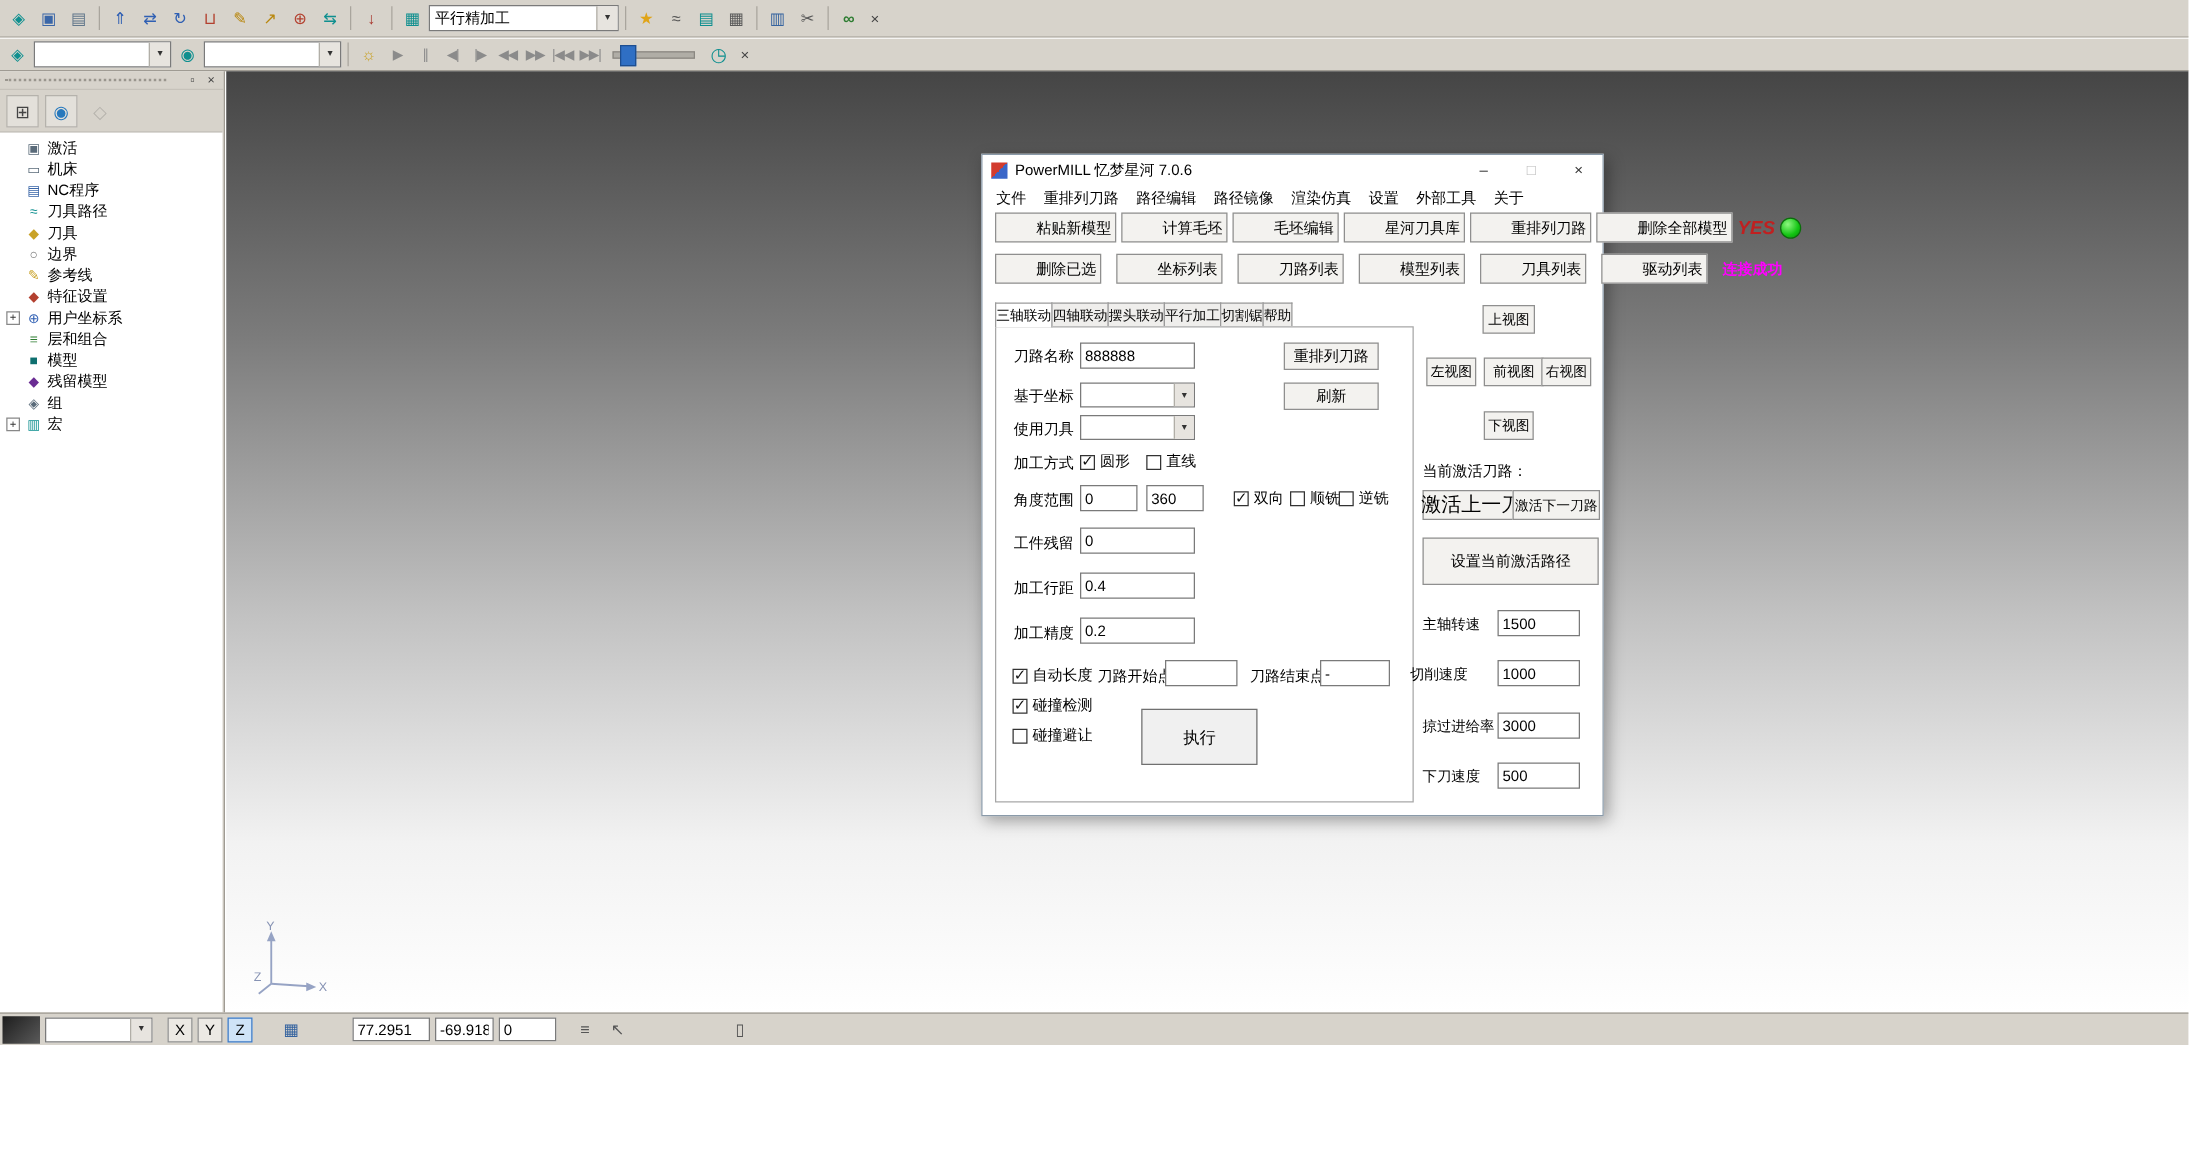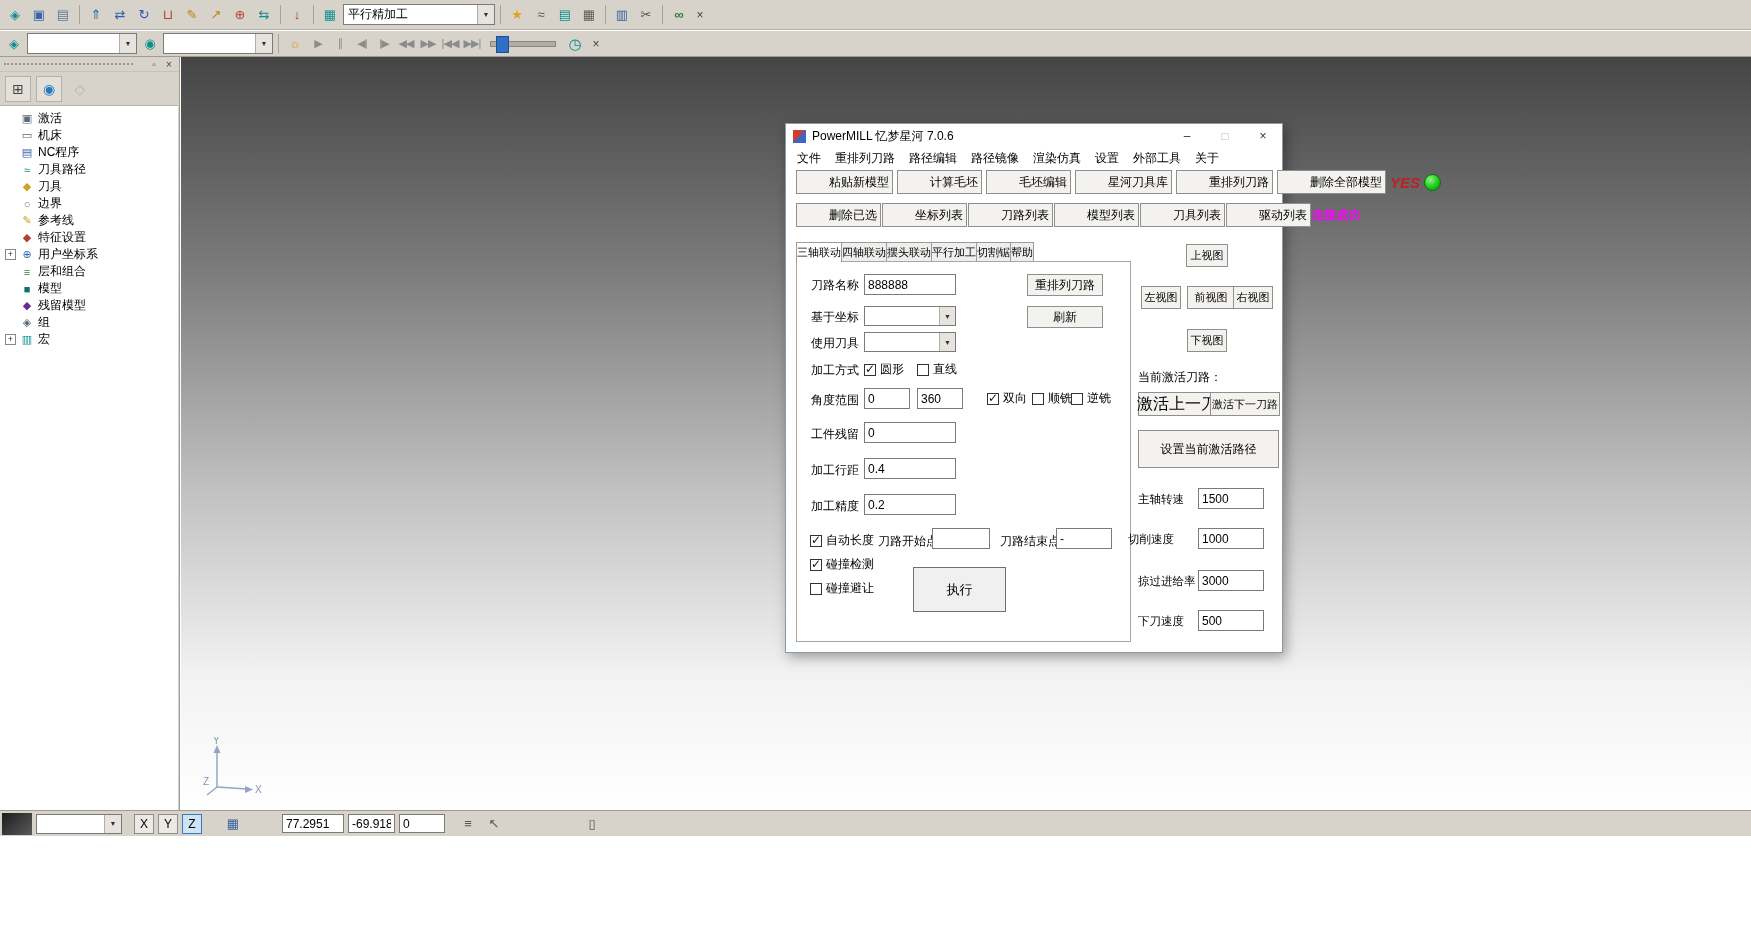--- a/index.html
+++ b/index.html
@@ -50,21 +50,21 @@
   .dlg-title{height:24px;display:flex;align-items:center;gap:6px;padding-left:7px;font-size:12px;}
   .dlg-icon{width:13px;height:13px;background:linear-gradient(135deg,#d23b2e 0 50%,#3a66c8 50% 100%);flex:none;}
   .wbtns{margin-left:auto;display:flex;height:100%;}
   .wbtn{width:38px;height:100%;display:flex;align-items:center;justify-content:center;font-size:12px;color:#333;}
   .wbtn.dis{color:#b9b9b9;}
   .dlg-menu{height:20px;display:flex;align-items:center;padding:0 4px;font-size:12px;}
   .dlg-menu span{padding:0 7px;white-space:nowrap;}
   .btnrow{position:absolute;left:10px;right:6px;display:flex;gap:4px;height:24px;align-items:center;}
   .btn{box-sizing:border-box;background:#f3f2ef;border:1px solid #8f8f8f;font-size:12px;font-family:inherit;color:#000;display:inline-flex;align-items:center;justify-content:center;cursor:default;padding:0 3px;white-space:nowrap;}
   .btnrow .btn{height:24px;padding-left:32px;}
-  .row2gap{gap:1px;}
+  .row2gap{gap:12px;}
   .yes{margin-left:auto;color:#c02020;font-weight:bold;font-style:italic;font-size:15px;}
   .glight{width:15px;height:15px;border-radius:50%;background:radial-gradient(circle at 35% 30%,#8cf77f,#13c413 60%,#0a8f0a);border:1px solid #0a6f0a;flex:none;}
   .connect{margin-left:auto;color:#ff00ff;font-weight:bold;font-size:12px;white-space:nowrap;}
   .tabs{position:absolute;left:10px;top:118px;display:flex;font-size:11px;}
   .tab{height:18px;padding:0 0;border:1px solid #9b9b9b;border-bottom:none;background:#efeeec;display:flex;align-items:center;margin-right:-1px;white-space:nowrap;}
   .tab.active{background:#fff;height:19px;position:relative;z-index:2;}
   .panel{position:absolute;left:10px;top:137px;width:335px;height:381px;border:1px solid #a7a7a7;background:#fff;box-sizing:border-box;}
   .flabel{position:absolute;font-size:12px;white-space:nowrap;}
   .tinput{position:absolute;height:21px;border:1px solid #7a7a7a;font-size:12px;padding:0 3px;box-sizing:border-box;font-family:inherit;background:#fff;}
   .fsel{position:absolute;height:20px;background:#fff;border:1px solid #7a7a7a;box-sizing:border-box;display:flex;align-items:center;}

